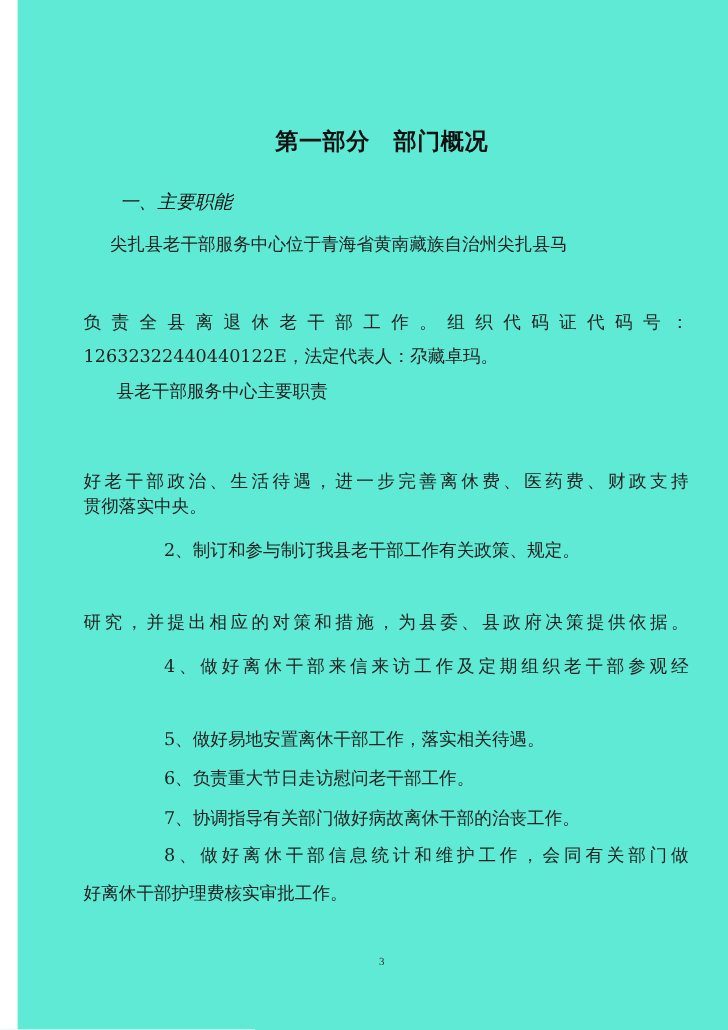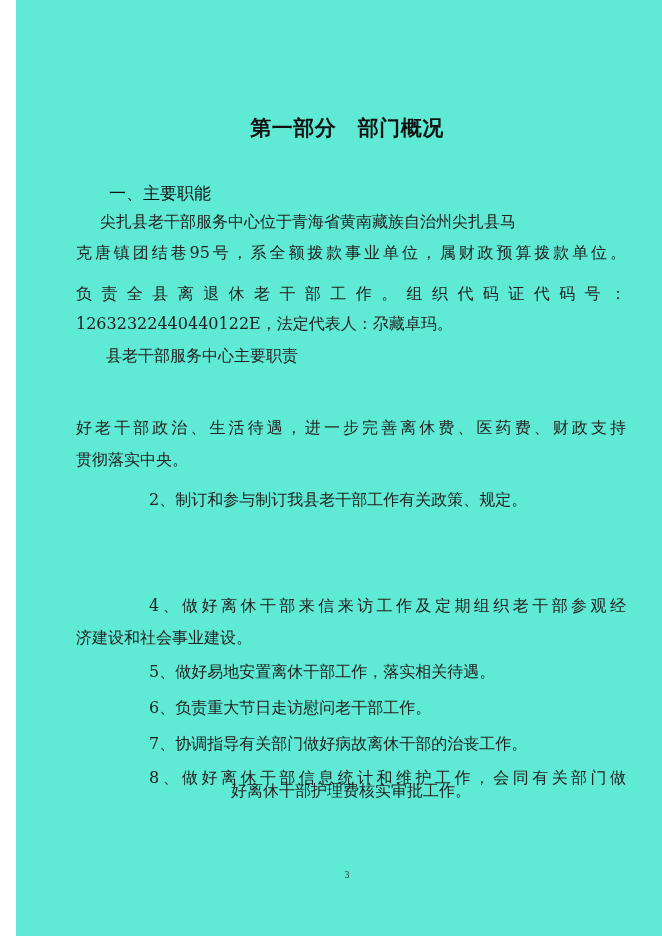--- a/index.html
+++ b/index.html
@@ -4,58 +4,57 @@
 <style>
   html, body { margin: 0; padding: 0; background: #ffffff; }
   body { width: 662px; height: 936px; position: relative; overflow: hidden; }
   .page { position: absolute; left: 0; top: 0; width: 662px; height: 936px; background: #5eead4; margin-left: 16px; }
   .title {
     position: absolute; left: 0; top: 114px; width: 662px; text-align: center;
     font-family: "DejaVu Sans", sans-serif; font-weight: bold; font-size: 21px;
     color: #111; letter-spacing: 0.5px; white-space: pre;
   }
   .h1 {
-    position: absolute; left: 93px; top: 182px;
-    font-family: "DejaVu Sans", sans-serif; font-size: 17px; color: #111;
+    position: absolute; left: 93px; top: 172px;
+    font-family: "DejaVu Sans", sans-serif; font-size: 17px; color: #111; font-style: italic;
   }
   .line {
     position: absolute; left: 60px; width: 550px;
     font-family: "DejaVu Serif", serif; font-size: 16px; color: #222;
     white-space: nowrap; line-height: 20px;
   }
   .justify { text-align: justify; text-align-last: justify; }
   .pagenum {
     position: absolute; left: 0; width: 662px; top: 869px; text-align: center;
     font-family: "Liberation Serif", serif; font-size: 10px; color: #333;
   }
 </style>
 </head>
 <body>
 
 <div class="page">
   <div class="title">第一部分　部门概况</div>
   <div class="h1">一、主要职能</div>
 
   <div class="line" style="top:212px; left:84px; width:520px;">尖扎县老干部服务中心位于青海省黄南藏族自治州尖扎县马</div>
-  <div class="line justify" style="top:243px;">克唐镇团结巷95号，系全额拨款事业单位，属财政预算拨款单位。</div>
   <div class="line justify" style="top:284px;font-family:Liberation Serif, serif;">负责全县离退休老干部工作。组织代码证代码号：</div>
   <div class="line" style="top:314px;">12632322440440122E，法定代表人：尕藏卓玛。</div>
 
   <div class="line" style="top:346px; left:90px;">县老干部服务中心主要职责</div>
 
-  <div class="line justify" style="top:418px;">好老干部政治、生活待遇，进一步完善离休费、医药费、财政支持</div>
+  <div class="line justify" style="top:428px;">好老干部政治、生活待遇，进一步完善离休费、医药费、财政支持</div>
   <div class="line" style="top:450px;">贯彻落实中央。</div>
 
   <div class="line" style="top:490px; left:133px;">2、制订和参与制订我县老干部工作有关政策、规定。</div>
 
+  <div class="line justify" style="top:556px;">研究，并提出相应的对策和措施，为县委、县政府决策提供依据。</div>
 
   <div class="line justify" style="top:596px; left:133px; width:477px;">4、做好离休干部来信来访工作及定期组织老干部参观经</div>
-  <div class="line" style="top:628px;">济建设和社会事业建设。</div>
 
   <div class="line" style="top:662px; left:133px;">5、做好易地安置离休干部工作，落实相关待遇。</div>
   <div class="line" style="top:698px; left:133px;">6、负责重大节日走访慰问老干部工作。</div>
   <div class="line" style="top:734px; left:133px;">7、协调指导有关部门做好病故离休干部的治丧工作。</div>
 
   <div class="line justify" style="top:768px; left:133px; width:477px;">8、做好离休干部信息统计和维护工作，会同有关部门做</div>
-  <div class="line" style="top:781px;text-align:center;">好离休干部护理费核实审批工作。</div>
+  <div class="line" style="top:802px;">好离休干部护理费核实审批工作。</div>
 
   <div class="pagenum">3</div>
 </div>
 
 </body></html>

